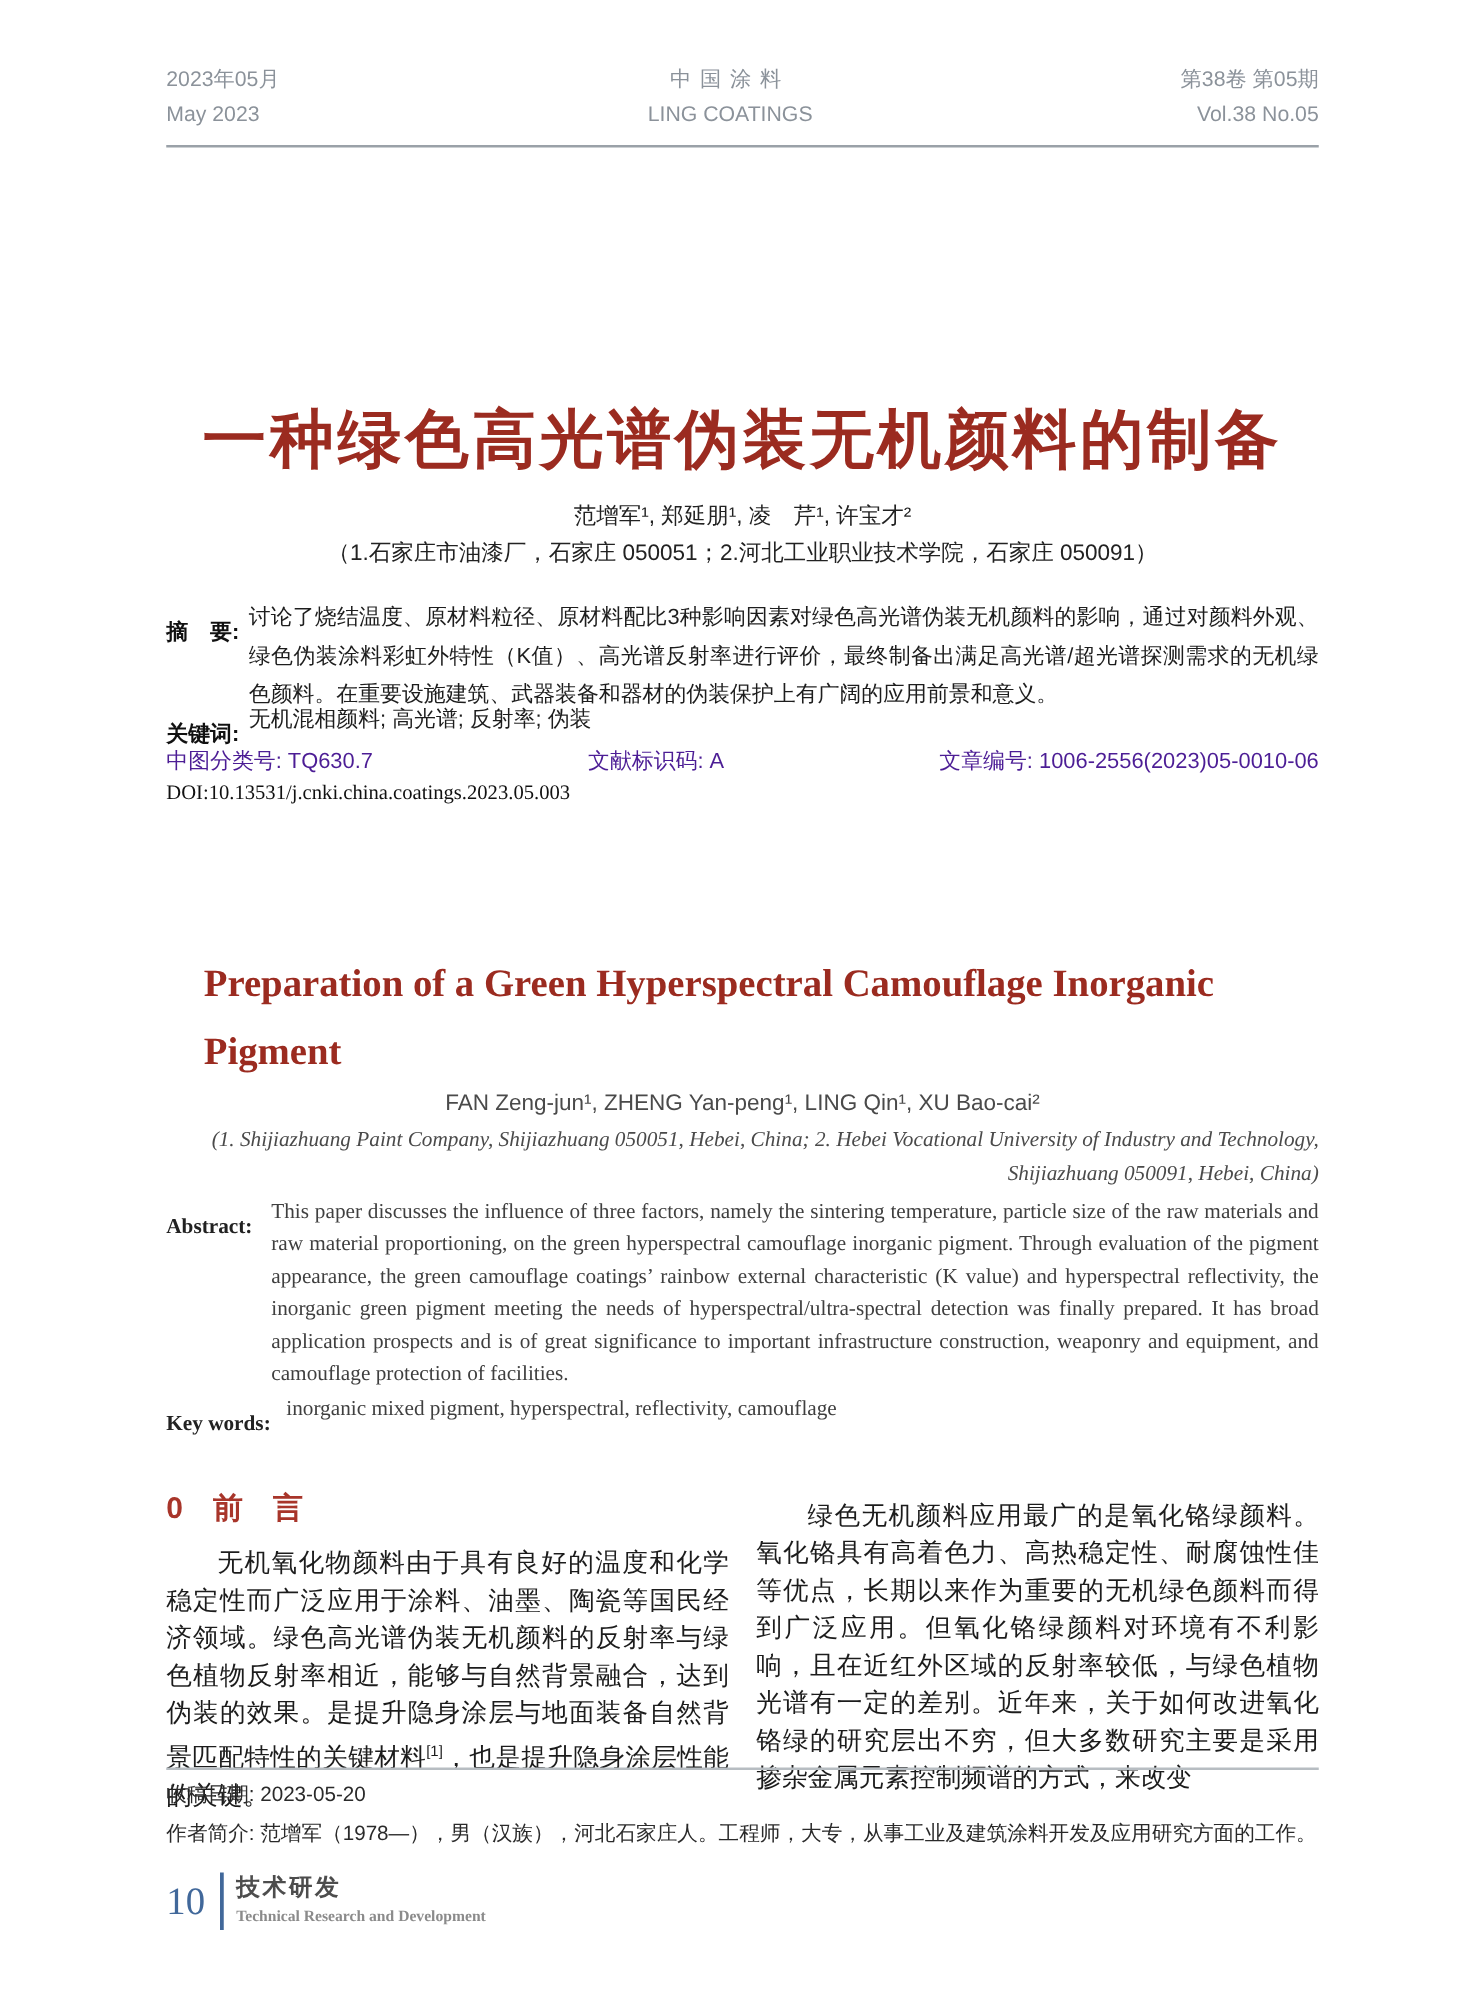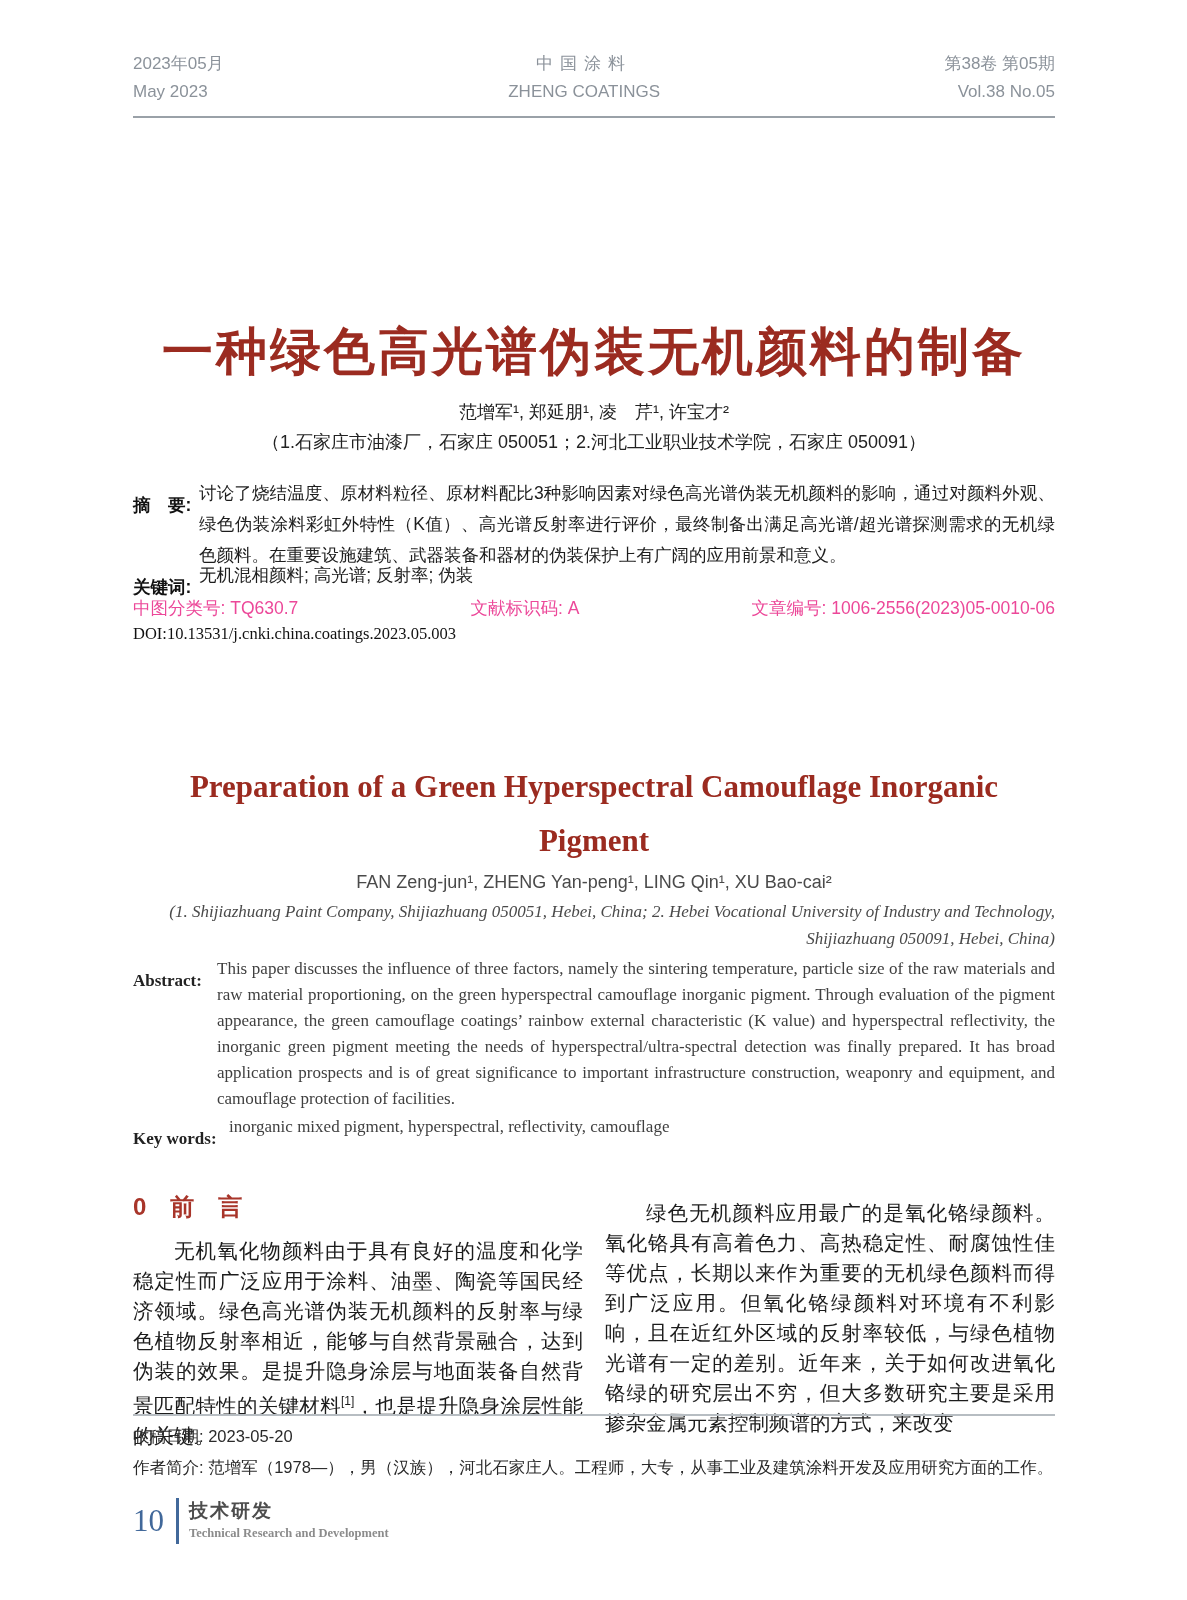--- a/index.html
+++ b/index.html
@@ -32,27 +32,27 @@
 
   
   .hang { position:absolute; text-align:justify; }
   .hang .lbl { position:absolute; left:0; top:12px; font-weight:700; color:#111; }
   .abstract-cn { top:478px; font-size:17.5px; line-height:31px; padding-left:66px; }
   .keywords-cn { top:560px; font-size:17.5px; line-height:31px; padding-left:66px; }
   .keywords-cn .lbl { font-weight:700; }
 
   .meta-row {
     top:596px; display:flex; justify-content:space-between;
-    font-size:17.5px; color:#ec4899;
+    font-size:17.5px; color:#4c1d95;
   }
   .doi { top:624px; font-family:"Liberation Serif", serif; font-size:16.5px; color:#111; }
 
   
   .title-en {
-    top:760px; text-align:center; color:#9b2b20; font-weight:700;
+    top:760px; text-align:left; color:#9b2b20; font-weight:700;
     font-family:"Liberation Serif", serif; font-size:31px; line-height:54px;
     padding:0 30px;
   }
   .authors-en { top:872px; text-align:center; font-size:18px; color:#4a4a4a; }
   .affil-en {
     top:898px; text-align:right; font-family:"Liberation Serif", serif;
     font-style:italic; font-size:17px; line-height:27px; color:#4a4a4a;
   }
   .abstract-en {
     top:956px; font-family:"Liberation Serif", serif; font-size:17px;
@@ -95,21 +95,21 @@
 
 <div class="page">
 
   <div class="content jheader">
     <div class="col-left">
       <div>2023年05月</div>
       <div>May 2023</div>
     </div>
     <div class="col-center">
       <div class="journal-cn">中国涂料</div>
-      <div>ZHENG COATINGS</div>
+      <div>LING COATINGS</div>
     </div>
     <div class="col-right">
       <div>第38卷 第05期</div>
       <div>Vol.38 No.05</div>
     </div>
   </div>
 
   <div class="content title-cn">一种绿色高光谱伪装无机颜料的制备</div>
   <div class="content authors-cn">范增军¹, 郑延朋¹, 凌　芹¹, 许宝才²</div>
   <div class="content affil-cn">（1.石家庄市油漆厂，石家庄 050051；2.河北工业职业技术学院，石家庄 050091）</div>

